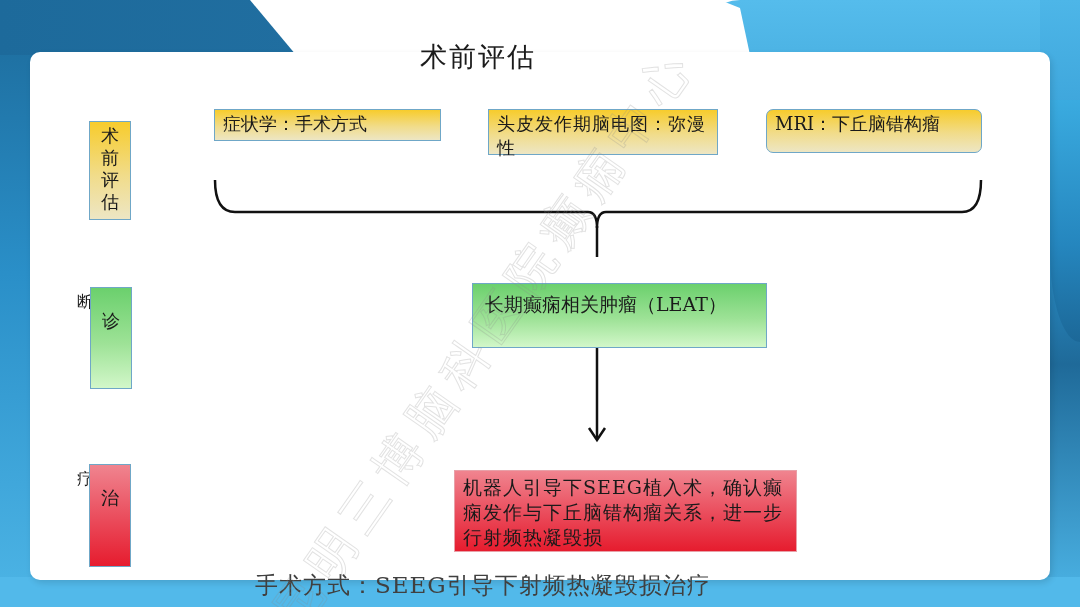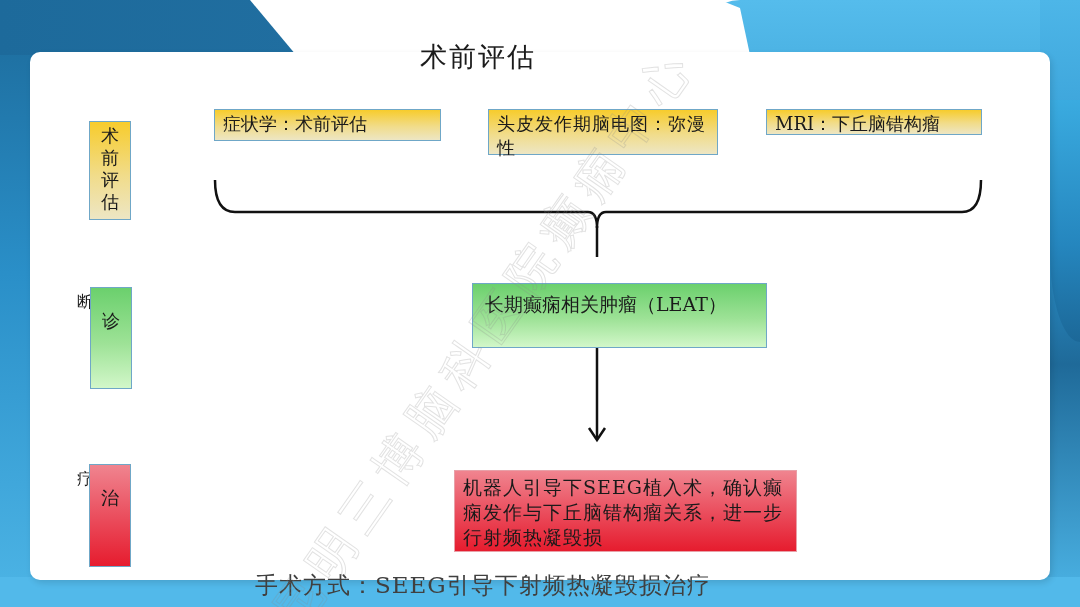--- a/index.html
+++ b/index.html
@@ -124,28 +124,28 @@
 <div class="box green side" style="left:90px; top:260px; height:102px; padding-top:22px;">
   <span>诊</span>
 </div>
 
 <div class="side-label" style="left:77px; top:442px;">疗</div>
 <div class="box red side" style="left:89px; top:437px; height:103px; padding-top:22px;">
   <span>治</span>
 </div>
 
 <div class="box yellow" style="left:214px; top:82px; width:227px; height:32px;">
-  <span>症状学：术前评估</span>
+  <span>症状学：手术方式</span>
 </div>
 
 <div class="box yellow" style="left:488px; top:82px; width:230px; height:46px; letter-spacing:1px;">
   <span>头皮发作期脑电图：弥漫性</span>
 </div>
 
-<div class="box yellow" style="left:766px; top:82px; width:216px; height:26px;">
+<div class="box yellow" style="left:766px; top:82px; width:216px; height:44px;border-radius:7px;">
   <span>MRI：下丘脑错构瘤</span>
 </div>
 
 <div class="box green" style="left:472px; top:256px; width:295px; height:65px; padding:8px 0 0 12px; font-size:19px;">
   <span>长期癫痫相关肿瘤（LEAT）</span>
 </div>
 
 <div class="box red" style="left:454px; top:443px; width:343px; height:82px; border-color:#e8a0a8; padding:4px 8px 0 8px; font-size:19px; line-height:25px; letter-spacing:1px;">
   <span>机器人引导下SEEG植入术，确认癫痫发作与下丘脑错构瘤关系，进一步行射频热凝毁损</span>
 </div>

